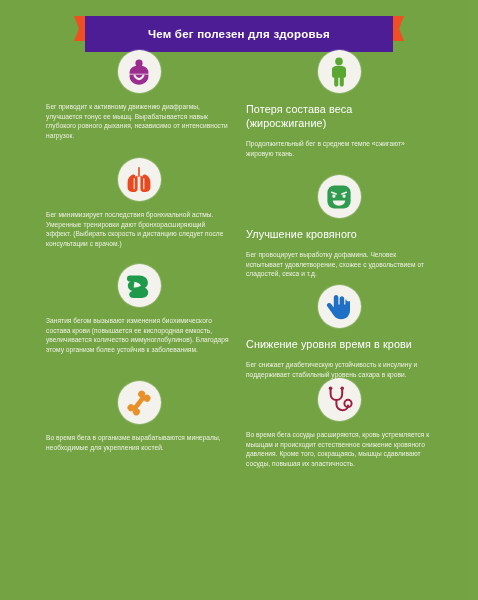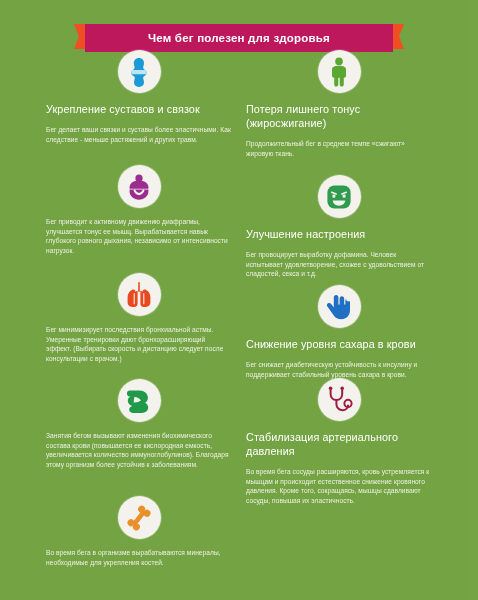--- a/index.html
+++ b/index.html
@@ -37,23 +37,23 @@
   .ribbon-wrap {
     position: absolute;
     left: 0;
     top: 16px;
     width: 478px;
     height: 25px;
   }
   .ribbon {
     position: relative;
     width: 308px;
-    height: 28px;
-    margin: 8px auto;
-    background: #be185d;
+    height: 36px;
+    margin: 0 auto;
+    background: #4c1d95;
     display: flex;
     align-items: center;
     justify-content: center;
   }
   .ribbon::before,
   .ribbon::after {
     content: "";
     position: absolute;
     top: 0;
     width: 11px;
@@ -127,30 +127,20 @@
   <div class="edge-seam"></div>
 
   <div class="ribbon-wrap">
     <div class="ribbon">
       <span class="ribbon-title">Чем бег полезен для здоровья</span>
     </div>
   </div>
 
   <div class="col col-left">
 
-    <div class="item" style="height:115px">
-      <div class="icon-badge">
-        <svg width="26" height="30" viewBox="0 0 26 30" aria-hidden="true">
-          <path d="M13 1c3 0 5 2.2 5 5 0 2-.8 3.3-.8 4.6 0 1.1.6 1.6 1.4 2.1 1.2.8 2 1.6 2 3.1 0 1.6-1 2.6-2.2 3.3-.8.5-1.2 1-1.2 2 0 1.4.8 2.7.8 4.5 0 2.8-2 4.4-5 4.4s-5-1.6-5-4.4c0-1.8.8-3.1.8-4.5 0-1-.4-1.5-1.2-2C6.2 18.4 5.2 17.4 5.2 15.8c0-1.5.8-2.3 2-3.1.8-.5 1.4-1 1.4-2.1C8.6 9.3 7.8 8 7.8 6c0-2.8 2.2-5 5.2-5z" fill="#1b9ad6"></path>
-          <rect x="5.4" y="13.1" width="15.2" height="4.1" rx="1.2" fill="#bfe3f5"></rect>
-        </svg>
-      </div>
-      <div class="item-title">Укрепление суставов и связок</div>
-      <div class="item-body">Бег делает ваши связки и суставы более эластичными. Как следствие - меньше растяжений и других травм.</div>
-    </div>
 
     <div class="item" style="height:108px">
       <div class="icon-badge">
         <svg width="28" height="28" viewBox="0 0 28 28" aria-hidden="true">
           <circle cx="14" cy="5.2" r="3.6" fill="#9b2d8f"></circle>
           <path d="M4.6 14.2c0-4 4.2-6.6 9.4-6.6s9.4 2.6 9.4 6.6v1.6H4.6z" fill="#9b2d8f"></path>
           <path d="M4.6 16.4h18.8v2.2c0 4.6-4.2 8.2-9.4 8.2s-9.4-3.6-9.4-8.2z" fill="#9b2d8f"></path>
           <path d="M9.6 17.6c1.2 2.4 2.6 3.5 4.4 3.5s3.2-1.1 4.4-3.5" fill="none" stroke="#f4f2ed" stroke-width="2.1" stroke-linecap="round"></path>
         </svg>
       </div>
@@ -198,57 +188,56 @@
 
   <div class="col col-right">
 
     <div class="item" style="height:125px">
       <div class="icon-badge">
         <svg width="24" height="30" viewBox="0 0 24 30" aria-hidden="true">
           <circle cx="12" cy="4.4" r="3.8" fill="#5aa832"></circle>
           <path d="M5 12.4c0-2.2 2.4-3.6 7-3.6s7 1.4 7 3.6v6.4c0 1.2-.8 2-1.9 2h-.3v6.6c0 1.2-.9 2.1-2.1 2.1s-2-.9-2-2.1v-6.6h-1.4v6.6c0 1.2-.9 2.1-2.1 2.1s-2-.9-2-2.1v-6.6h-.3c-1.1 0-1.9-.8-1.9-2z" fill="#5aa832"></path>
         </svg>
       </div>
-      <div class="item-title">Потеря лишнего тонус (жиросжигание)</div>
+      <div class="item-title">Потеря состава веса (жиросжигание)</div>
       <div class="item-body">Продолжительный бег в среднем темпе «сжигают» жировую ткань.</div>
     </div>
 
     <div class="item" style="height:110px">
       <div class="icon-badge">
         <svg width="28" height="28" viewBox="0 0 28 28" aria-hidden="true">
           <rect x="2.4" y="2.4" width="23.2" height="23.2" rx="7" fill="#2e9b4e"></rect>
           <path d="M6.6 9.2l4.6 1.8M21.4 9.2l-4.6 1.8" stroke="#f4f2ed" stroke-width="1.5" stroke-linecap="round" fill="none"></path>
           <rect x="7.4" y="11.4" width="3" height="3.4" rx="1.2" fill="#f4f2ed"></rect>
           <rect x="17.6" y="11.4" width="3" height="3.4" rx="1.2" fill="#f4f2ed"></rect>
           <path d="M7.8 17.6h12.4c0 3.1-2.8 5.2-6.2 5.2s-6.2-2.1-6.2-5.2z" fill="#f4f2ed"></path>
         </svg>
       </div>
-      <div class="item-title">Улучшение настроения</div>
+      <div class="item-title">Улучшение кровяного</div>
       <div class="item-body">Бег провоцирует выработку дофамина. Человек испытывает удовлетворение, схожее с удовольствием от сладостей, секса и т.д.</div>
     </div>
 
     <div class="item" style="height:93px">
       <div class="icon-badge">
         <svg width="30" height="28" viewBox="0 0 30 28" aria-hidden="true">
           <path d="M3.4 13.6c-.9-1.2-.6-2.6.6-3.3 1.1-.7 2.4-.4 3.2.7l2.6 3.4V4.3c0-1.4 1-2.4 2.3-2.4 1.3 0 2.3 1 2.3 2.4v7.3h1.2V5.7c0-1.4 1-2.4 2.3-2.4s2.3 1 2.3 2.4v5.9h1.2V7.6c0-1.4 1-2.4 2.3-2.4s2.3 1 2.3 2.4v9.5c0 5.4-3.6 9.2-8.8 9.2-3.3 0-5.6-1.3-7.4-3.8z" fill="#1f6fc4"></path>
           <path d="M24.6 2c1.6 2 2.4 3.3 2.4 4.3 0 1.3-1.1 2.3-2.4 2.3s-2.4-1-2.4-2.3c0-1 .8-2.3 2.4-4.3z" fill="#f4f2ed"></path>
         </svg>
       </div>
-      <div class="item-title">Снижение уровня сахара в крови</div>
+      <div class="item-title">Снижение уровня время в крови</div>
       <div class="item-body">Бег снижает диабетическую устойчивость к инсулину и поддерживает стабильный уровень сахара в крови.</div>
     </div>
 
     <div class="item">
       <div class="icon-badge">
         <svg width="28" height="28" viewBox="0 0 28 28" aria-hidden="true">
           <path d="M5.6 2.6v5.2c0 3.6 2.5 6.3 5.8 6.3s5.8-2.7 5.8-6.3V2.6" fill="none" stroke="#9c1f42" stroke-width="2" stroke-linecap="round"></path>
           <circle cx="5.6" cy="2.2" r="1.8" fill="#9c1f42"></circle>
           <circle cx="17.2" cy="2.2" r="1.8" fill="#9c1f42"></circle>
           <path d="M11.4 14.1v4.2c0 3.4 2.8 5.9 6.2 5.9 3.1 0 5.4-2 5.4-4.7" fill="none" stroke="#9c1f42" stroke-width="2" stroke-linecap="round"></path>
           <circle cx="23" cy="17.4" r="3.6" fill="none" stroke="#9c1f42" stroke-width="2"></circle>
         </svg>
       </div>
-      <div class="item-title">Стабилизация артериального давления</div>
       <div class="item-body">Во время бега сосуды расширяются, кровь устремляется к мышцам и происходит естественное снижение кровяного давления. Кроме того, сокращаясь, мышцы сдавливают сосуды, повышая их эластичность.</div>
     </div>
 
   </div>
 </div>
 
 </body></html>

